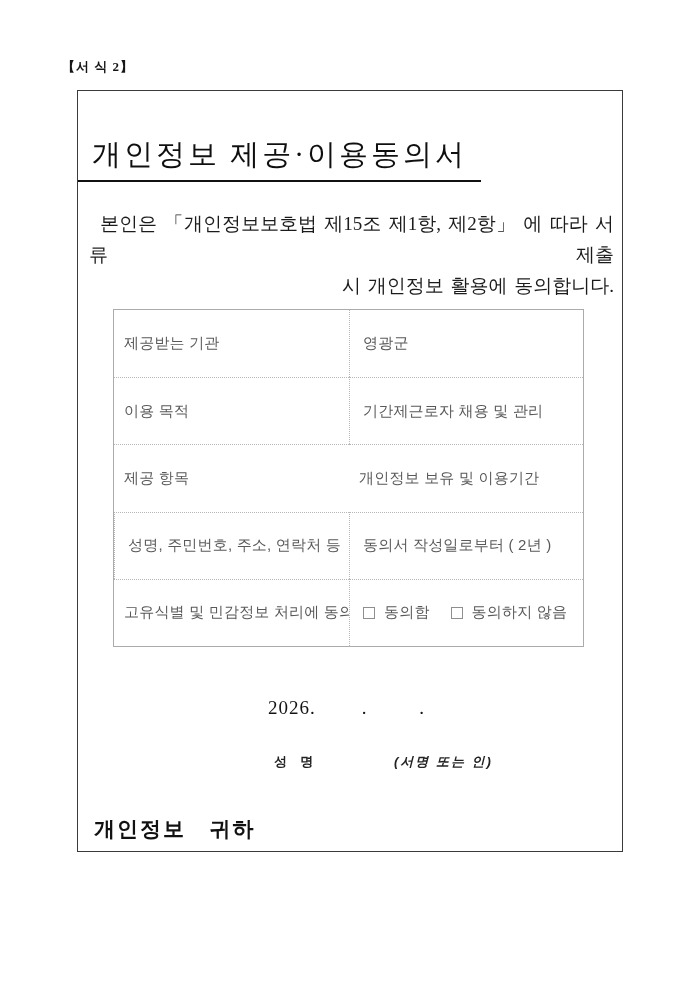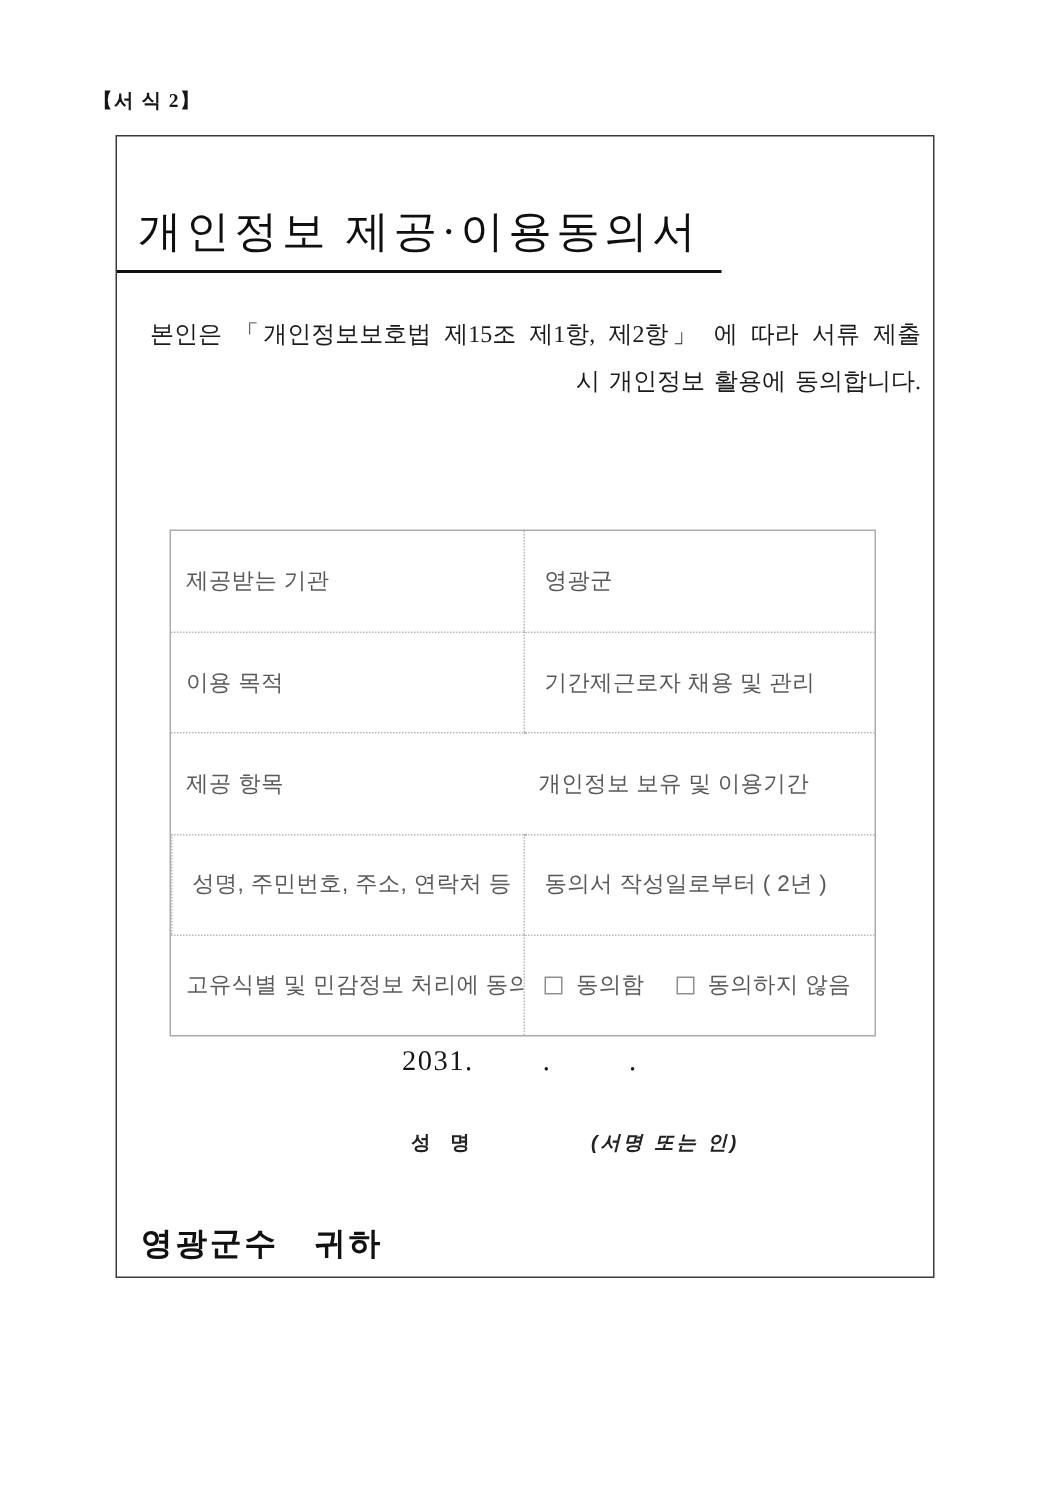--- a/index.html
+++ b/index.html
@@ -48,21 +48,21 @@
     font-weight: 400;
     padding: 0 14px 5px 14px;
     border-bottom: 2px solid #111111;
     font-family: "Liberation Serif", serif;
   }
   .intro {
     position: absolute;
     left: 11px;
     top: 117px;
     width: 525px;
-    font-size: 16px;
+    font-size: 19px;
     line-height: 31px;
     color: #1b1b1b;
     font-family: "Liberation Serif", serif;
   }
   .intro-line1 {
     text-align: justify;
     text-align-last: justify;
     text-indent: 11px;
     word-spacing: 2px;
   }
@@ -75,21 +75,20 @@
     left: 35px;
     top: 218px;
     width: 471px;
     height: 338px;
     box-sizing: border-box;
     border: 1px solid #ababab;
     display: grid;
     grid-template-columns: 235px 1fr;
     grid-template-rows: repeat(5, 1fr);
     background: #ffffff;
-    margin-top: 44px;
   }
   .cell {
     display: flex;
     align-items: center;
     box-sizing: border-box;
     font-family: "Liberation Sans", sans-serif;
     font-size: 15px;
     color: #595959;
     letter-spacing: 0.2px;
     white-space: nowrap;
@@ -196,23 +195,23 @@
           </div>
           <div class="checkbox-item">
             <span class="checkbox-box"></span>
             <span>동의하지 않음</span>
           </div>
         </div>
       </div>
 
     </div>
 
-    <div class="date-line">2031.        .         .</div>
+    <div class="date-line">2026.        .         .</div>
 
     <div class="sign-line">
       <span class="sign-name">성  명</span>
       <span class="sign-seal">(서명 또는 인)</span>
     </div>
 
-    <div class="recipient">영광군수   귀하</div>
+    <div class="recipient">개인정보   귀하</div>
 
   </div>
 </div>
 
 </body></html>

